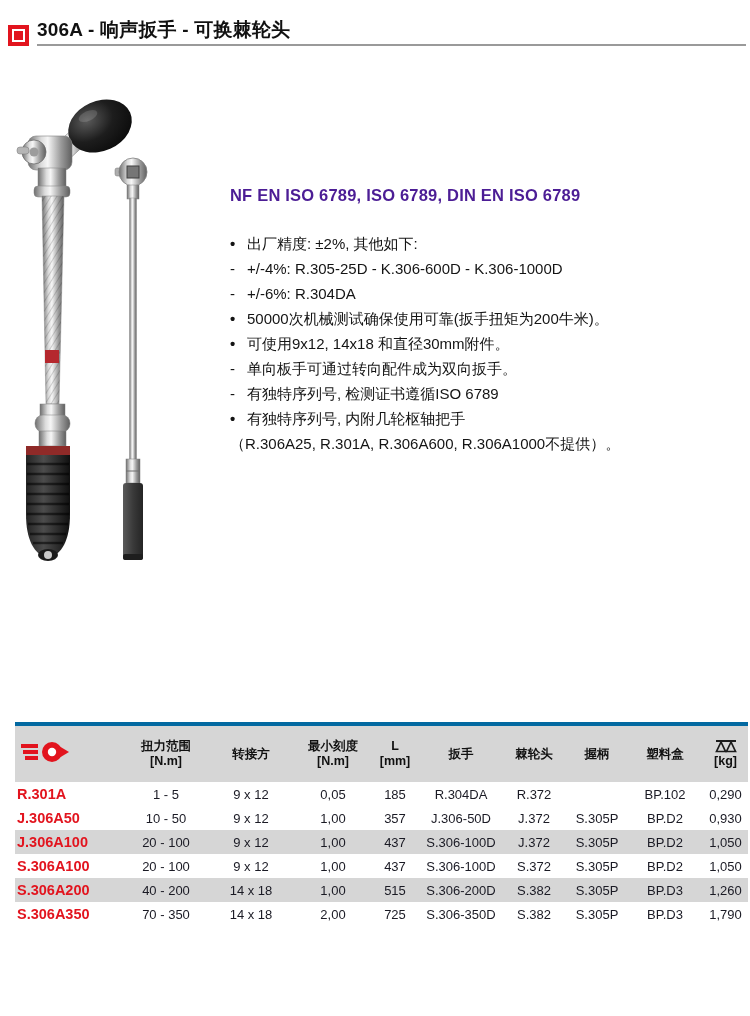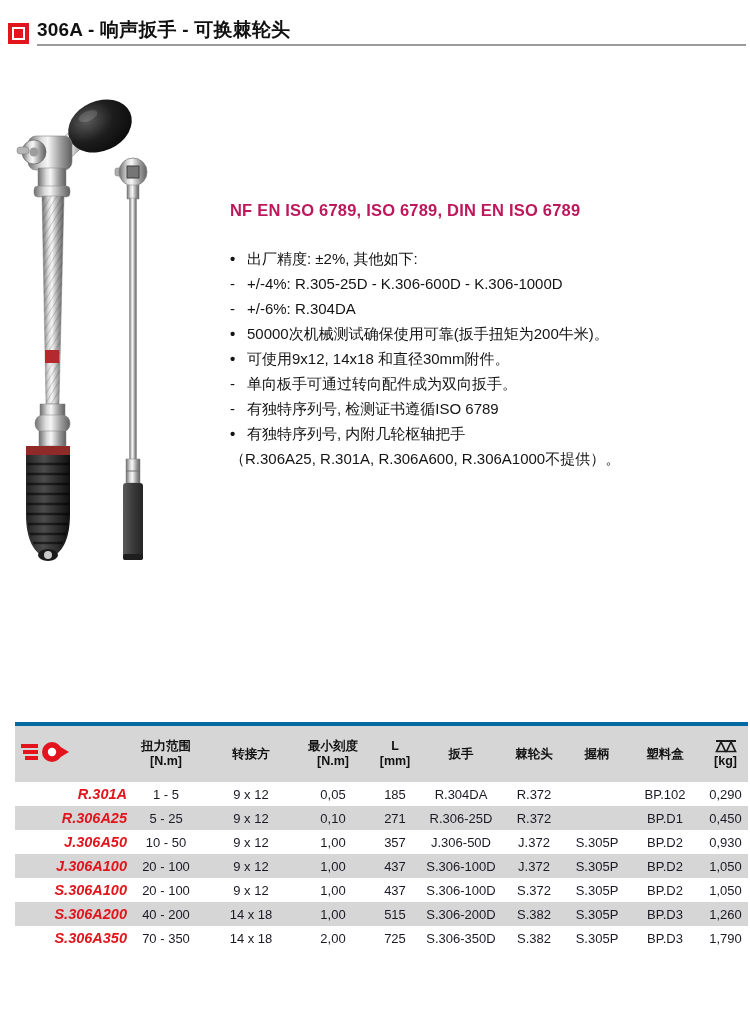--- a/index.html
+++ b/index.html
@@ -1,47 +1,47 @@
 <!DOCTYPE html>
 <html><head>
 <meta charset="utf-8">
 <style>
   html,body{margin:0;padding:0;background:#fff;}
   .page{position:relative;width:750px;height:1016px;background:#ffffff;overflow:hidden;
         font-family:"Liberation Sans","DejaVu Sans",sans-serif;color:#111;}
 
   
-  .hdr{position:absolute;top:18px;left:8px;right:4px;display:flex;align-items:center;}
+  .hdr{position:absolute;top:18px;left:8px;right:4px;display:flex;align-items:flex-end;}
   .sq-icon{position:relative;width:21px;height:21px;border:4px solid #e2141e;box-sizing:border-box;
            flex:0 0 auto;margin-top:2px;background:#fff;}
   .sq-icon .inner{position:absolute;inset:2px;background:#e2141e;}
   .hdr h1{flex:1;margin:0 0 0 8px;font-size:19px;font-weight:bold;line-height:24px;
           padding-bottom:2px;border-bottom:2px solid #9a9a9a;letter-spacing:.2px;}
 
   
   .photo{position:absolute;left:12px;top:88px;width:215px;height:520px;}
   .photo svg{width:100%;height:100%;display:block;}
 
   
   .info{position:absolute;left:230px;top:186px;width:516px;}
-  .info h2{margin:15px 0 26px 0;font-size:16.5px;font-weight:bold;letter-spacing:.2px;color:#be185d;}
+  .info h2{margin:0 0 26px 0;font-size:16.5px;font-weight:bold;letter-spacing:.2px;color:#4c1d95;}
   .feat{font-size:15px;line-height:25px;color:#141414;}
   .feat .row{display:flex;}
   .feat .mk{flex:0 0 17px;}
   .feat .mk.dot{font-weight:bold;}
 
   
   table.spec{position:absolute;left:15px;top:722px;width:733px;border-collapse:collapse;
              table-layout:fixed;border-top:4px solid #0369a1;}
   .spec th{background:#d6d6d6;height:56px;font-size:12.5px;line-height:15px;font-weight:bold;
            color:#111;text-align:center;vertical-align:middle;padding:0;}
   .spec th.refh{text-align:left;padding-left:4px;}
   .spec td{height:24px;padding:0;font-size:13px;text-align:center;color:#1a1a24;
            white-space:nowrap;overflow:hidden;}
-  .spec td.ref{text-align:right;padding-left:2px;color:#e2141e;font-weight:bold;font-size:14.5px;font-style:italic;}
+  .spec td.ref{text-align:left;padding-left:2px;color:#e2141e;font-weight:bold;font-size:14.5px;}
   .spec tr.stripe td{background:#d6d6d6;}
   .h2l span{display:block;}
   .scaleicon{display:block;margin:0 auto 1px auto;}
 </style>
 </head>
 <body>
 
 <div class="page">
 
   <div class="hdr">
@@ -227,32 +227,20 @@
           <td>1 - 5</td>
           <td>9 x 12</td>
           <td>0,05</td>
           <td>185</td>
           <td>R.304DA</td>
           <td>R.372</td>
           <td></td>
           <td>BP.102</td>
           <td>0,290</td>
         </tr>
-        <tr class="stripe">
-          <td class="ref">R.306A25</td>
-          <td>5 - 25</td>
-          <td>9 x 12</td>
-          <td>0,10</td>
-          <td>271</td>
-          <td>R.306-25D</td>
-          <td>R.372</td>
-          <td></td>
-          <td>BP.D1</td>
-          <td>0,450</td>
-        </tr>
         <tr>
           <td class="ref">J.306A50</td>
           <td>10 - 50</td>
           <td>9 x 12</td>
           <td>1,00</td>
           <td>357</td>
           <td>J.306-50D</td>
           <td>J.372</td>
           <td>S.305P</td>
           <td>BP.D2</td>

